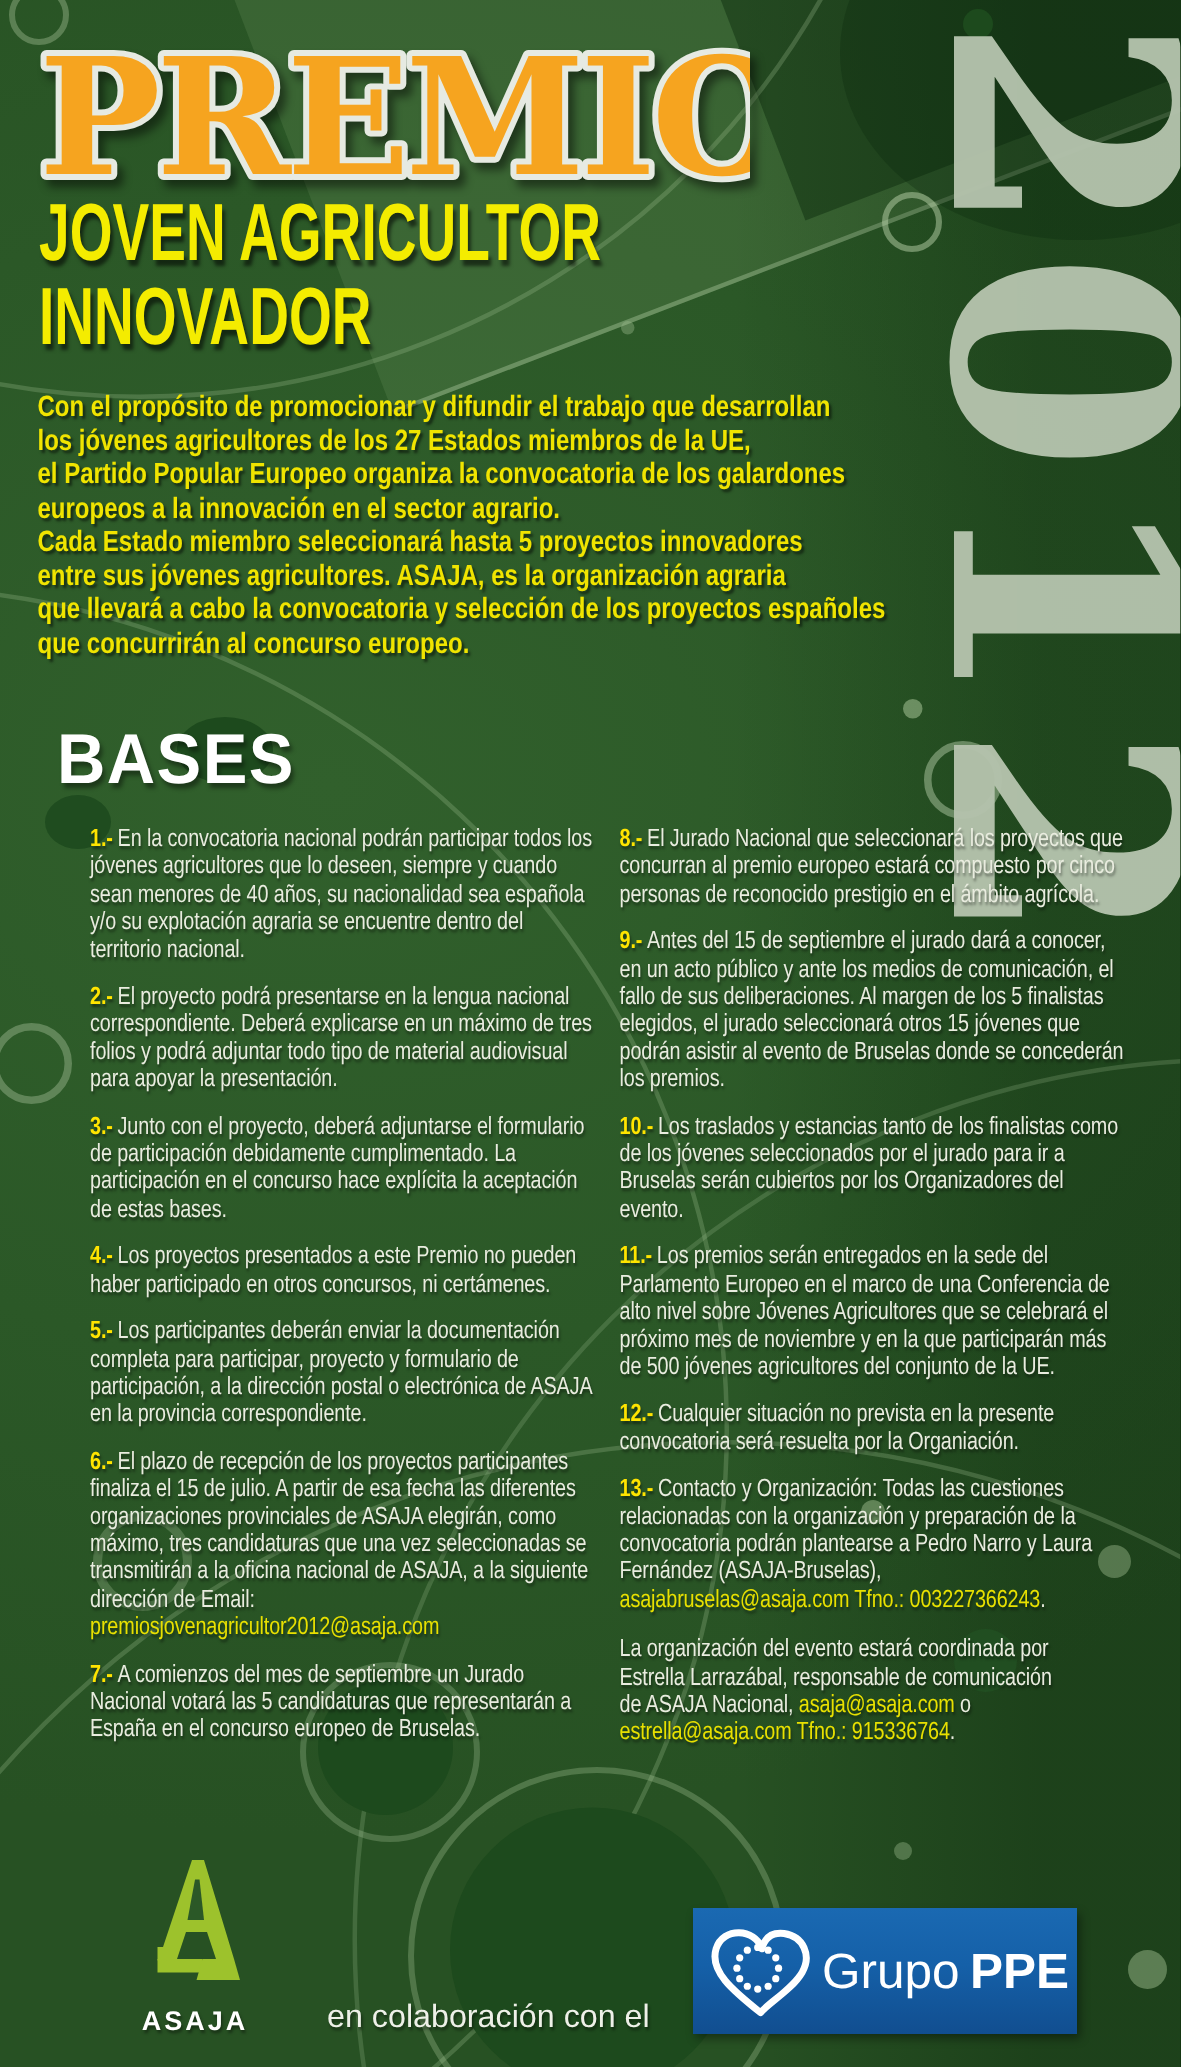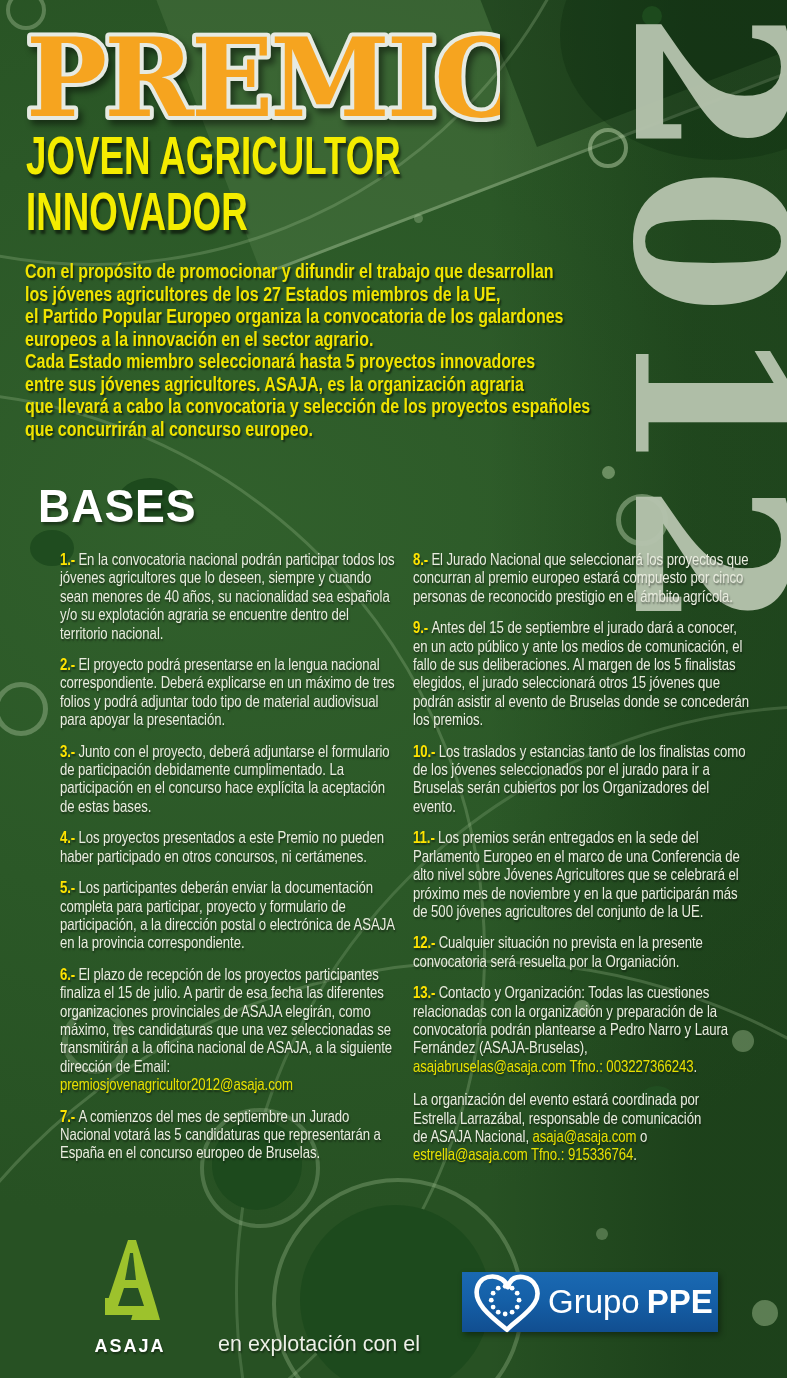--- a/index.html
+++ b/index.html
@@ -59,21 +59,21 @@
   .email{color:#e8e000;}
   .email.block{display:block;}
   .closing{margin-top:15px;}
   
   .asaja-block{position:absolute;left:70px;top:1240px;width:120px;z-index:2;text-align:center;}
   .asaja-label{color:#ffffff;font-weight:bold;font-size:18px;letter-spacing:2px;margin-top:4px;
     text-shadow:1px 2px 2px rgba(0,0,0,0.4);}
   .collab{position:absolute;left:218px;top:1332px;z-index:2;color:#eef0e8;font-size:21.5px;
     text-shadow:1px 2px 2px rgba(0,0,0,0.45);}
   .ppe-box{
-    position:absolute;left:462px;top:1272px;width:256px;height:60px;z-index:2;
+    position:absolute;left:462px;top:1272px;width:256px;height:84px;z-index:2;
     background:linear-gradient(180deg,#1a69b2 0%,#1560a8 45%,#114e90 100%);
     box-shadow:2px 3px 6px rgba(0,0,0,0.4);display:flex;align-items:center;text-align:right;
   }
   .ppe-heart{margin-left:8px;flex:0 0 auto;}
   .ppe-text{color:#ffffff;font-size:33px;margin-left:4px;white-space:nowrap;}
   .ppe-text .light{font-weight:normal;}
   .ppe-text .bold{font-weight:bold;margin-left:7px;}
 </style>
 </head>
 <body>
@@ -160,21 +160,21 @@
     <svg width="62" height="88" viewBox="0 0 56 88">
       <polygon fill="#9dc22c" points="26,0 34,0 54,66 42,66 36,48 22,48 16,66 4,66"></polygon>
       <polygon fill="#2b5827" points="28,13 31,13 34,40 23,40"></polygon>
       <rect fill="#9dc22c" x="3" y="66" width="30" height="9"></rect>
       <rect fill="#9dc22c" x="3" y="58" width="6" height="9"></rect>
       <polygon fill="#9dc22c" points="33,66 54,66 58,80 29,80"></polygon>
     </svg>
     <div class="asaja-label">ASAJA</div>
   </div>
 
-  <div class="collab">en explotación con el</div>
+  <div class="collab">en colaboración con el</div>
 
   <div class="ppe-box">
     <svg class="ppe-heart" width="74" height="74" viewBox="0 0 80 80">
       <path d="M41,24 C36,9 13,8 8,24 C3,40 20,54 40,70 C47,62 63,53 70,41 C77,29 71,15 57,13 C48,12 43,16 41,24 Z" fill="none" stroke="#ffffff" stroke-width="5" stroke-linecap="round" stroke-linejoin="round"></path>
       <g fill="#ffffff">
         <circle cx="53" cy="38" r="2.6"></circle>
           <circle cx="51" cy="45.5" r="2.6"></circle>
           <circle cx="45.5" cy="51" r="2.6"></circle>
         <circle cx="38" cy="53" r="2.6"></circle>
           <circle cx="30.5" cy="51" r="2.6"></circle>

